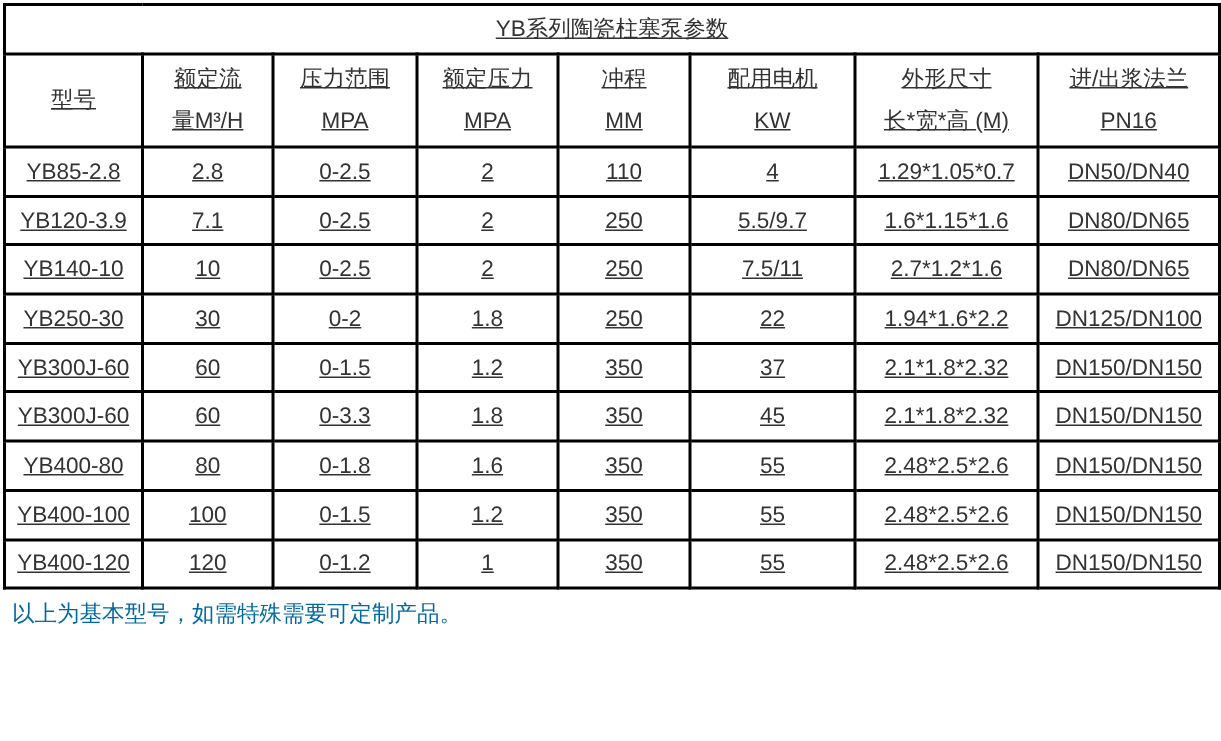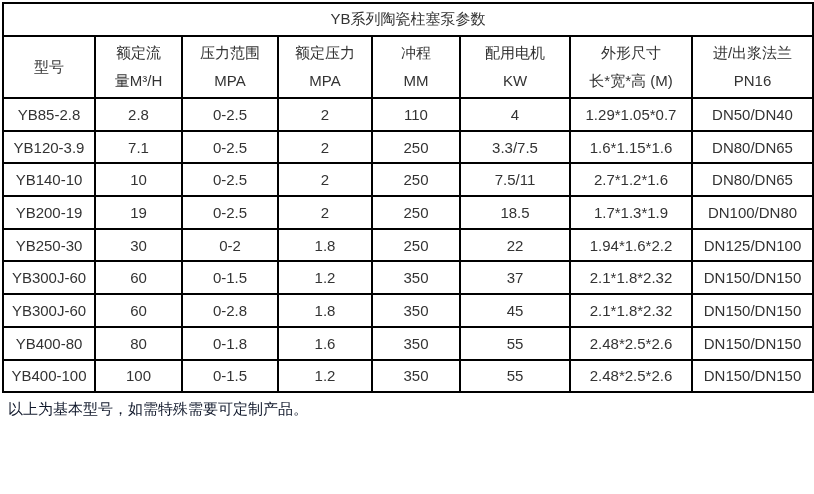--- a/index.html
+++ b/index.html
@@ -14,20 +14,21 @@
     color: #333333;
     overflow: hidden;
   }
   .page {
     padding: 2px 0 0 2px;
   }
   table.spec-table {
     border-collapse: collapse;
     table-layout: fixed;
     width: 810px;
+    text-decoration: underline;
   }
   .spec-table th,
   .spec-table td {
     border: 2px solid #000000;
     text-align: center;
     vertical-align: middle;
     font-weight: normal;
     font-size: 15px;
     color: #333333;
     padding: 0;
@@ -43,21 +44,21 @@
   }
   .header-line {
     line-height: 28px;
   }
   tbody td {
     height: 30.7px;
   }
   .footer-note {
     margin: 7px 0 0 6px;
     font-size: 15px;
-    color: #0f172a;
+    color: #0369a1;
   }
 </style>
 </head>
 <body>
 
 <div class="page">
   <table class="spec-table">
     <colgroup>
       <col style="width:92px">
       <col style="width:87px">
@@ -116,45 +117,35 @@
           <td>4</td>
           <td>1.29*1.05*0.7</td>
           <td>DN50/DN40</td>
         </tr>
         <tr>
           <td>YB120-3.9</td>
           <td>7.1</td>
           <td>0-2.5</td>
           <td>2</td>
           <td>250</td>
-          <td>3.3/7.5</td>
+          <td>5.5/9.7</td>
           <td>1.6*1.15*1.6</td>
           <td>DN80/DN65</td>
         </tr>
         <tr>
           <td>YB140-10</td>
           <td>10</td>
           <td>0-2.5</td>
           <td>2</td>
           <td>250</td>
           <td>7.5/11</td>
           <td>2.7*1.2*1.6</td>
           <td>DN80/DN65</td>
         </tr>
         <tr>
-          <td>YB200-19</td>
-          <td>19</td>
-          <td>0-2.5</td>
-          <td>2</td>
-          <td>250</td>
-          <td>18.5</td>
-          <td>1.7*1.3*1.9</td>
-          <td>DN100/DN80</td>
-        </tr>
-        <tr>
           <td>YB250-30</td>
           <td>30</td>
           <td>0-2</td>
           <td>1.8</td>
           <td>250</td>
           <td>22</td>
           <td>1.94*1.6*2.2</td>
           <td>DN125/DN100</td>
         </tr>
         <tr>
@@ -163,21 +154,21 @@
           <td>0-1.5</td>
           <td>1.2</td>
           <td>350</td>
           <td>37</td>
           <td>2.1*1.8*2.32</td>
           <td>DN150/DN150</td>
         </tr>
         <tr>
           <td>YB300J-60</td>
           <td>60</td>
-          <td>0-2.8</td>
+          <td>0-3.3</td>
           <td>1.8</td>
           <td>350</td>
           <td>45</td>
           <td>2.1*1.8*2.32</td>
           <td>DN150/DN150</td>
         </tr>
         <tr>
           <td>YB400-80</td>
           <td>80</td>
           <td>0-1.8</td>
@@ -185,20 +176,30 @@
           <td>350</td>
           <td>55</td>
           <td>2.48*2.5*2.6</td>
           <td>DN150/DN150</td>
         </tr>
         <tr>
           <td>YB400-100</td>
           <td>100</td>
           <td>0-1.5</td>
           <td>1.2</td>
+          <td>350</td>
+          <td>55</td>
+          <td>2.48*2.5*2.6</td>
+          <td>DN150/DN150</td>
+        </tr>
+        <tr>
+          <td>YB400-120</td>
+          <td>120</td>
+          <td>0-1.2</td>
+          <td>1</td>
           <td>350</td>
           <td>55</td>
           <td>2.48*2.5*2.6</td>
           <td>DN150/DN150</td>
         </tr>
       </tbody>
   </table>
   <div class="footer-note">以上为基本型号，如需特殊需要可定制产品。</div>
 </div>
 

